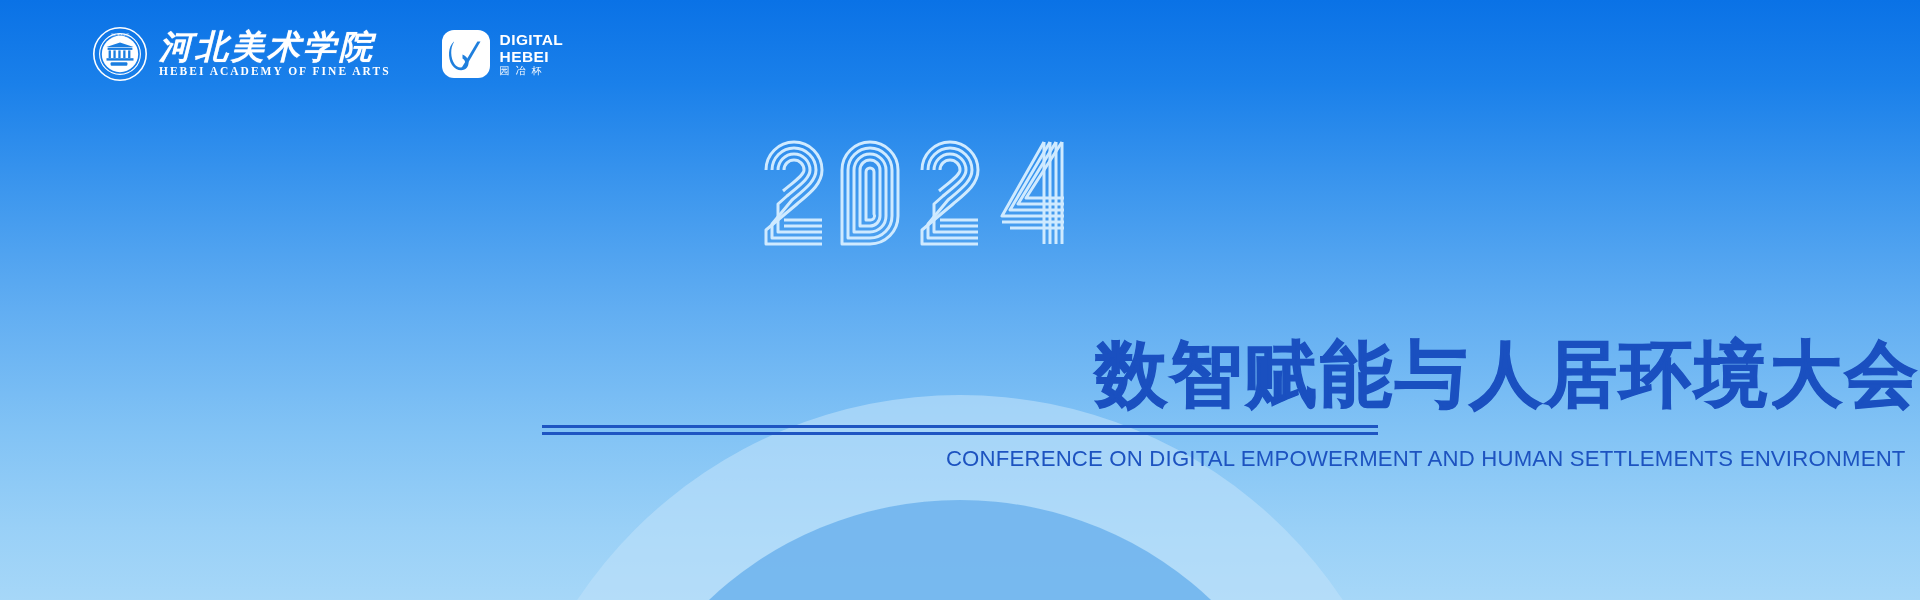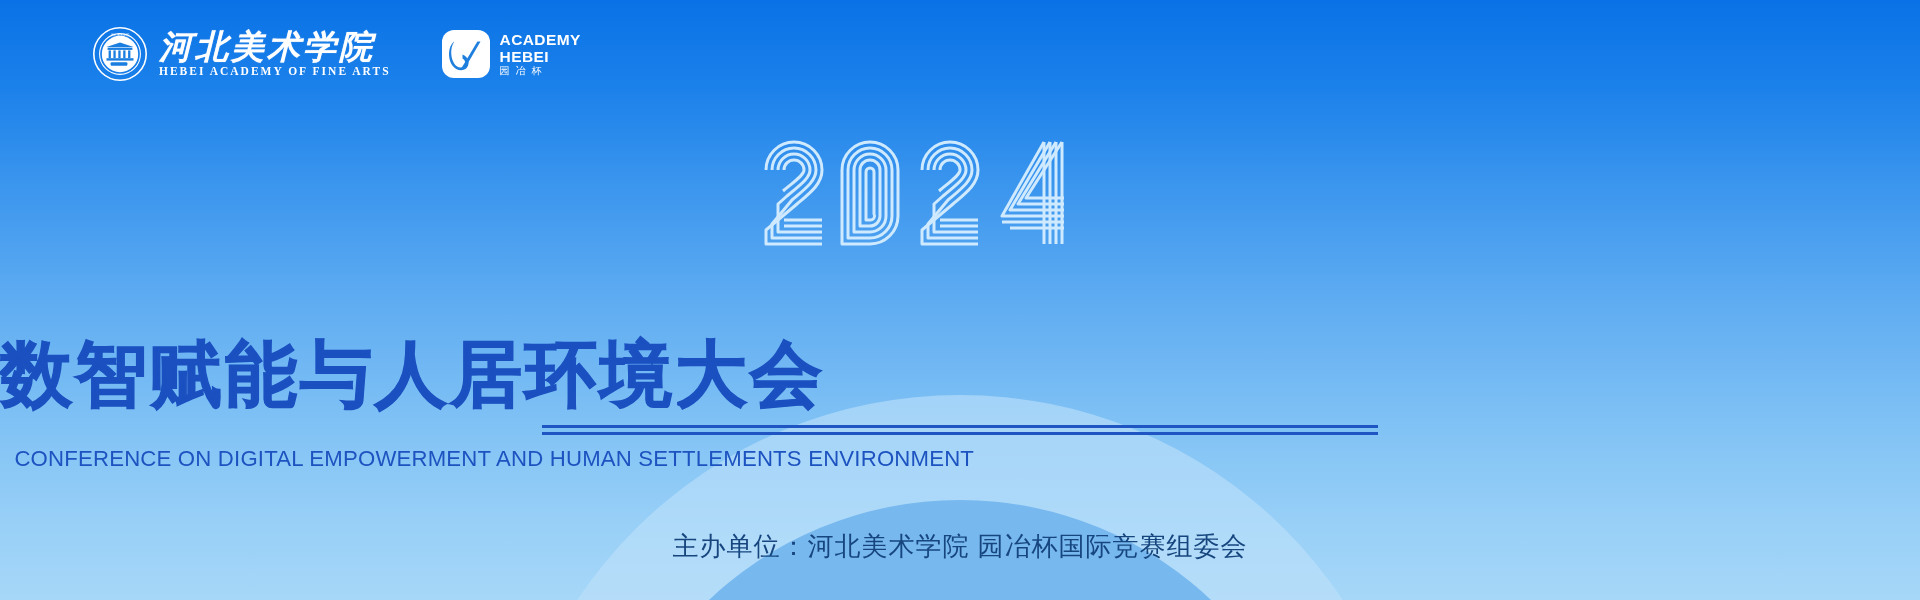--- a/index.html
+++ b/index.html
@@ -95,21 +95,21 @@
     left:50%; transform:translateX(-50%);
     top:134px;
     z-index:5;
   }
   #year-wrap svg { display:block; }
 
   
   #title-block {
     position:absolute;
     left:0; right:0; top:336px;
-    text-align:left; z-index:7;
+    text-align:right; z-index:7;
   }
   #main-title {
     font-family:"Liberation Sans","DejaVu Sans",sans-serif;
     font-size:72px; line-height:1.06;
     font-weight:700; color:#1a50c0;
     letter-spacing:3px;
     white-space:nowrap;
     -webkit-text-stroke:1.2px #1a50c0;
   }
   #rule-group {
@@ -183,21 +183,21 @@
 
     <div id="logo-yuanye">
       <span class="yy-mark">
         <svg viewBox="0 0 50 50" aria-hidden="true">
           <rect x="1" y="1" width="48" height="48" rx="12" fill="#ffffff"></rect>
           <path d="M13 13 C9 19 9.5 29 13.5 35 C16 38.6 20 39.5 22.5 37.2 C25 35 24.5 31 21.5 29.5 L21.5 25.5 C27 27.5 29.5 34 26 38.5 C22.5 43 15 42 11 36 C6.5 29 7 17.5 13 12.5 Z" fill="#1f7fdd"></path>
           <path d="M39.5 12.5 L24.5 38.2 L21 38.2 L36.4 12.5 Z" fill="#1f7fdd"></path>
         </svg>
       </span>
       <span id="yy-text">
-        <span class="yy-en">ACADEMY</span>
+        <span class="yy-en">DIGITAL</span>
         <span class="yy-en">HEBEI</span>
         <span id="yy-cn">园冶杯</span>
       </span>
     </div>
 
   </div>
 
   <div id="year-wrap">
     <svg width="400" height="140" viewBox="0 0 400 140" aria-hidden="true">
       <defs>
@@ -254,15 +254,14 @@
 
   <div id="title-block">
     <div id="main-title">数智赋能与人居环境大会</div>
     <div id="rule-group">
       <div class="rule"></div>
       <div class="rule second"></div>
     </div>
     <div id="sub-title">CONFERENCE ON DIGITAL EMPOWERMENT AND HUMAN SETTLEMENTS ENVIRONMENT</div>
   </div>
 
-  <div id="organiser">主办单位：河北美术学院  园冶杯国际竞赛组委会</div>
 
 </div>
 
 </body></html>

